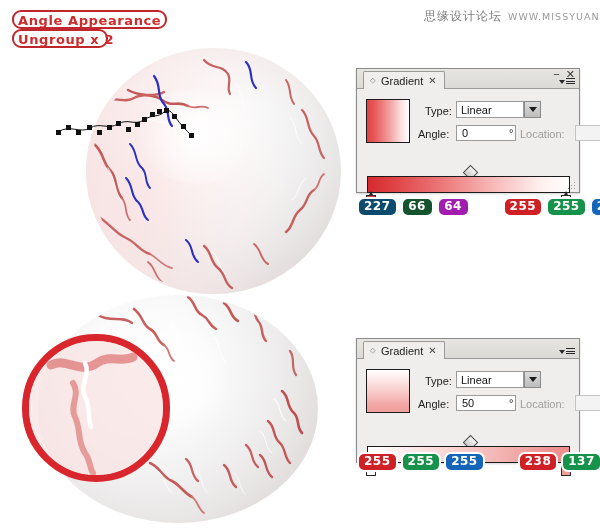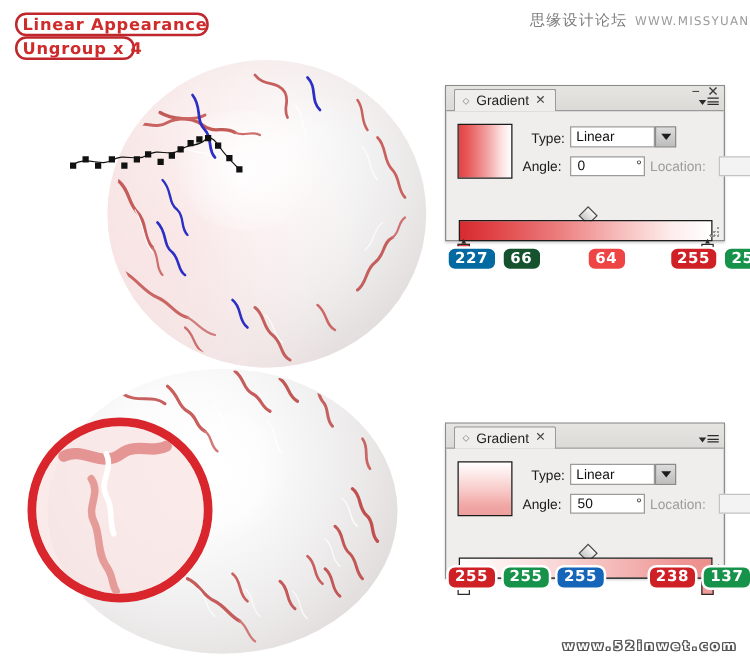--- a/index.html
+++ b/index.html
@@ -257,22 +257,22 @@
 <div class="stage">
 
   <div id="site-watermark">
     <span class="cn">思缘设计论坛</span><span class="url">WWW.MISSYUAN.COM</span>
   </div>
 
   <div id="annotation">
     <div class="anno-wrap">
       <div class="anno-bg" id="anno-bg-1" style="border-color: rgb(192, 39, 45);"></div>
       <div class="anno-bg" id="anno-bg-2" style="border-color: rgb(192, 39, 45);"></div>
-      <div class="anno-txt" id="anno-txt-1" style="color: rgb(207, 43, 43);">Linear Appearance</div>
-      <div class="anno-txt" id="anno-txt-2" style="color: rgb(207, 43, 43);">Ungroup x 4</div>
+      <div class="anno-txt" id="anno-txt-1" style="color: rgb(207, 43, 43);">Angle Appearance</div>
+      <div class="anno-txt" id="anno-txt-2" style="color: rgb(207, 43, 43);">Ungroup x 2</div>
     </div>
   </div>
 
   <div class="eye-wrap" id="eye-top-wrap">
     <div class="sphere-base"></div>
     <div class="sphere-tint"></div>
     <div class="sphere-tint2"></div>
     <div class="sphere-hl" style="left:52px;top:40px;width:118px;height:96px;"></div>
 
     <svg class="veins" width="255" height="246" viewBox="0 0 255 246">
@@ -491,23 +491,23 @@
           <span class="tip"></span>
           <span class="box" style="background: rgb(238, 155, 153);"></span>
         </div>
       </div>
       <div class="grip"></div>
     </div>
   </div>
 
   <div class="rgb-row" id="rgb-row-1">
     <div class="rgb-group">
-      <span class="rgb-badge rgb-r" style="background: #0369a1;">227</span>
+      <span class="rgb-badge rgb-r" style="background: #0c4a6e;">227</span>
       <span class="rgb-badge rgb-g" style="background: #14532d;">66</span>
-      <span class="rgb-badge rgb-b" style="background: #ef4444; margin-left: 32px;">64</span>
+      <span class="rgb-badge rgb-b" style="background: #a21caf;">64</span>
     </div>
     <div class="rgb-gap"></div>
     <div class="rgb-group">
       <span class="rgb-badge rgb-r" style="background: rgb(207, 32, 38);">255</span>
       <span class="rgb-badge rgb-g" style="background: rgb(23, 146, 74);">255</span>
       <span class="rgb-badge rgb-b" style="background: rgb(21, 101, 184);">255</span>
     </div>
   </div>
 
   <div class="rgb-row" id="rgb-row-2">
@@ -518,16 +518,15 @@
     </div>
     <div class="rgb-gap"></div>
     <div class="rgb-group">
       <span class="rgb-badge rgb-r" style="background: rgb(207, 32, 38);">238</span>
       <span class="rgb-badge rgb-g" style="background: rgb(23, 146, 74);">137</span>
 
     </div>
   </div>
 
   <div id="site-logo">
-    <div id="logo-bottom">www.52inwet.com</div>
   </div>
 
 </div>
 
 </body></html>

